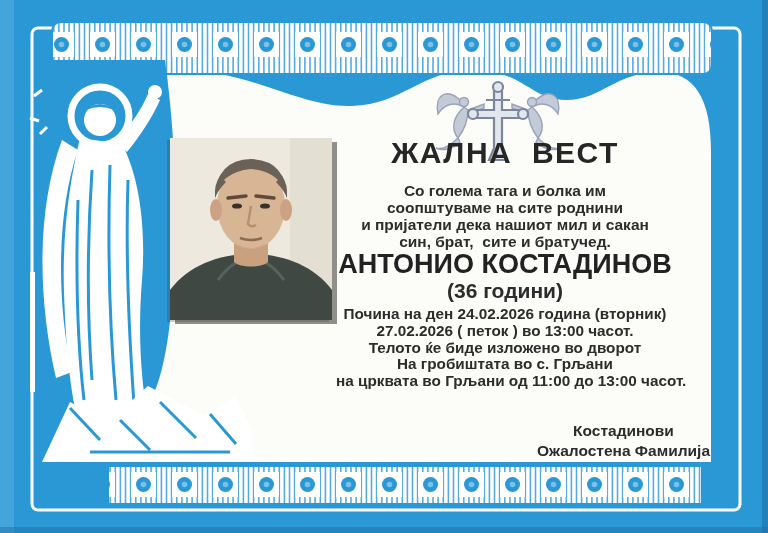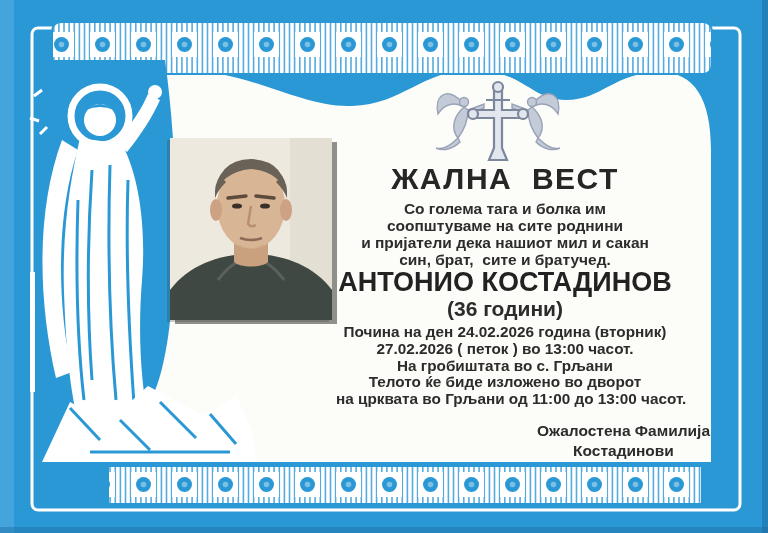--- a/index.html
+++ b/index.html
@@ -10,28 +10,28 @@
   }
   .frame-svg{position:absolute;left:0;top:0;width:768px;height:533px;}
   .ornament-svg{position:absolute;left:428px;top:74px;width:140px;height:92px;}
   .photo{
     position:absolute;left:170px;top:138px;width:162px;height:182px;
     box-shadow:5px 4px 0 rgba(55,55,48,.55), -3px 2px 0 rgba(55,55,48,.25);
     background:#e9e5db;
   }
   .photo svg{display:block;width:100%;height:100%;}
   .content{
-    position:absolute;left:336px;top:162px;width:338px;
+    position:absolute;left:336px;top:136px;width:338px;
     text-align:center;color:#2c2c2c;
   }
   .title{
     font-size:30px;line-height:34px;font-weight:700;letter-spacing:1.5px;
     white-space:pre;color:#262626;
   }
-  .intro{margin-top:4px;text-align:center;}
+  .intro{margin-top:12px;text-align:center;}
   .intro .line{font-size:15.5px;line-height:17px;font-weight:700;white-space:pre;}
   .name{margin-top:0;font-size:27px;line-height:29px;font-weight:700;color:#222;}
   .age{font-size:21px;line-height:24px;font-weight:700;}
   .details{margin-top:3px;}
   .details .line{font-size:15.3px;line-height:16.8px;font-weight:700;white-space:pre;}
   .signature{
     position:absolute;right:58px;top:421px;text-align:center;
     color:#2c2c2c;font-weight:700;
   }
   .signature .line{font-size:15.5px;line-height:20px;}
@@ -201,22 +201,22 @@
     <div class="line">Со голема тага и болка им</div>
     <div class="line">соопштуваме на сите роднини</div>
     <div class="line">и пријатели дека нашиот мил и сакан</div>
     <div class="line">син, брат,  сите и братучед.</div>
   </div>
   <div class="name">АНТОНИО КОСТАДИНОВ</div>
   <div class="age">(36 години)</div>
   <div class="details">
     <div class="line">Почина на ден 24.02.2026 година (вторник)</div>
     <div class="line">27.02.2026 ( петок ) во 13:00 часот.</div>
+    <div class="line">Телото ќе биде изложено во дворот</div>
     <div class="line">На гробиштата во с. Грљани</div>
-    <div class="line">Телото ќе биде изложено во дворот</div>
     <div class="line">на црквата во Грљани од 11:00 до 13:00 часот.</div>
   </div>
 </div>
 
 <div class="signature">
+  <div class="line">Костадинови</div>
   <div class="line">Ожалостена Фамилија</div>
-  <div class="line">Костадинови</div>
 </div>
 
 </body></html>

